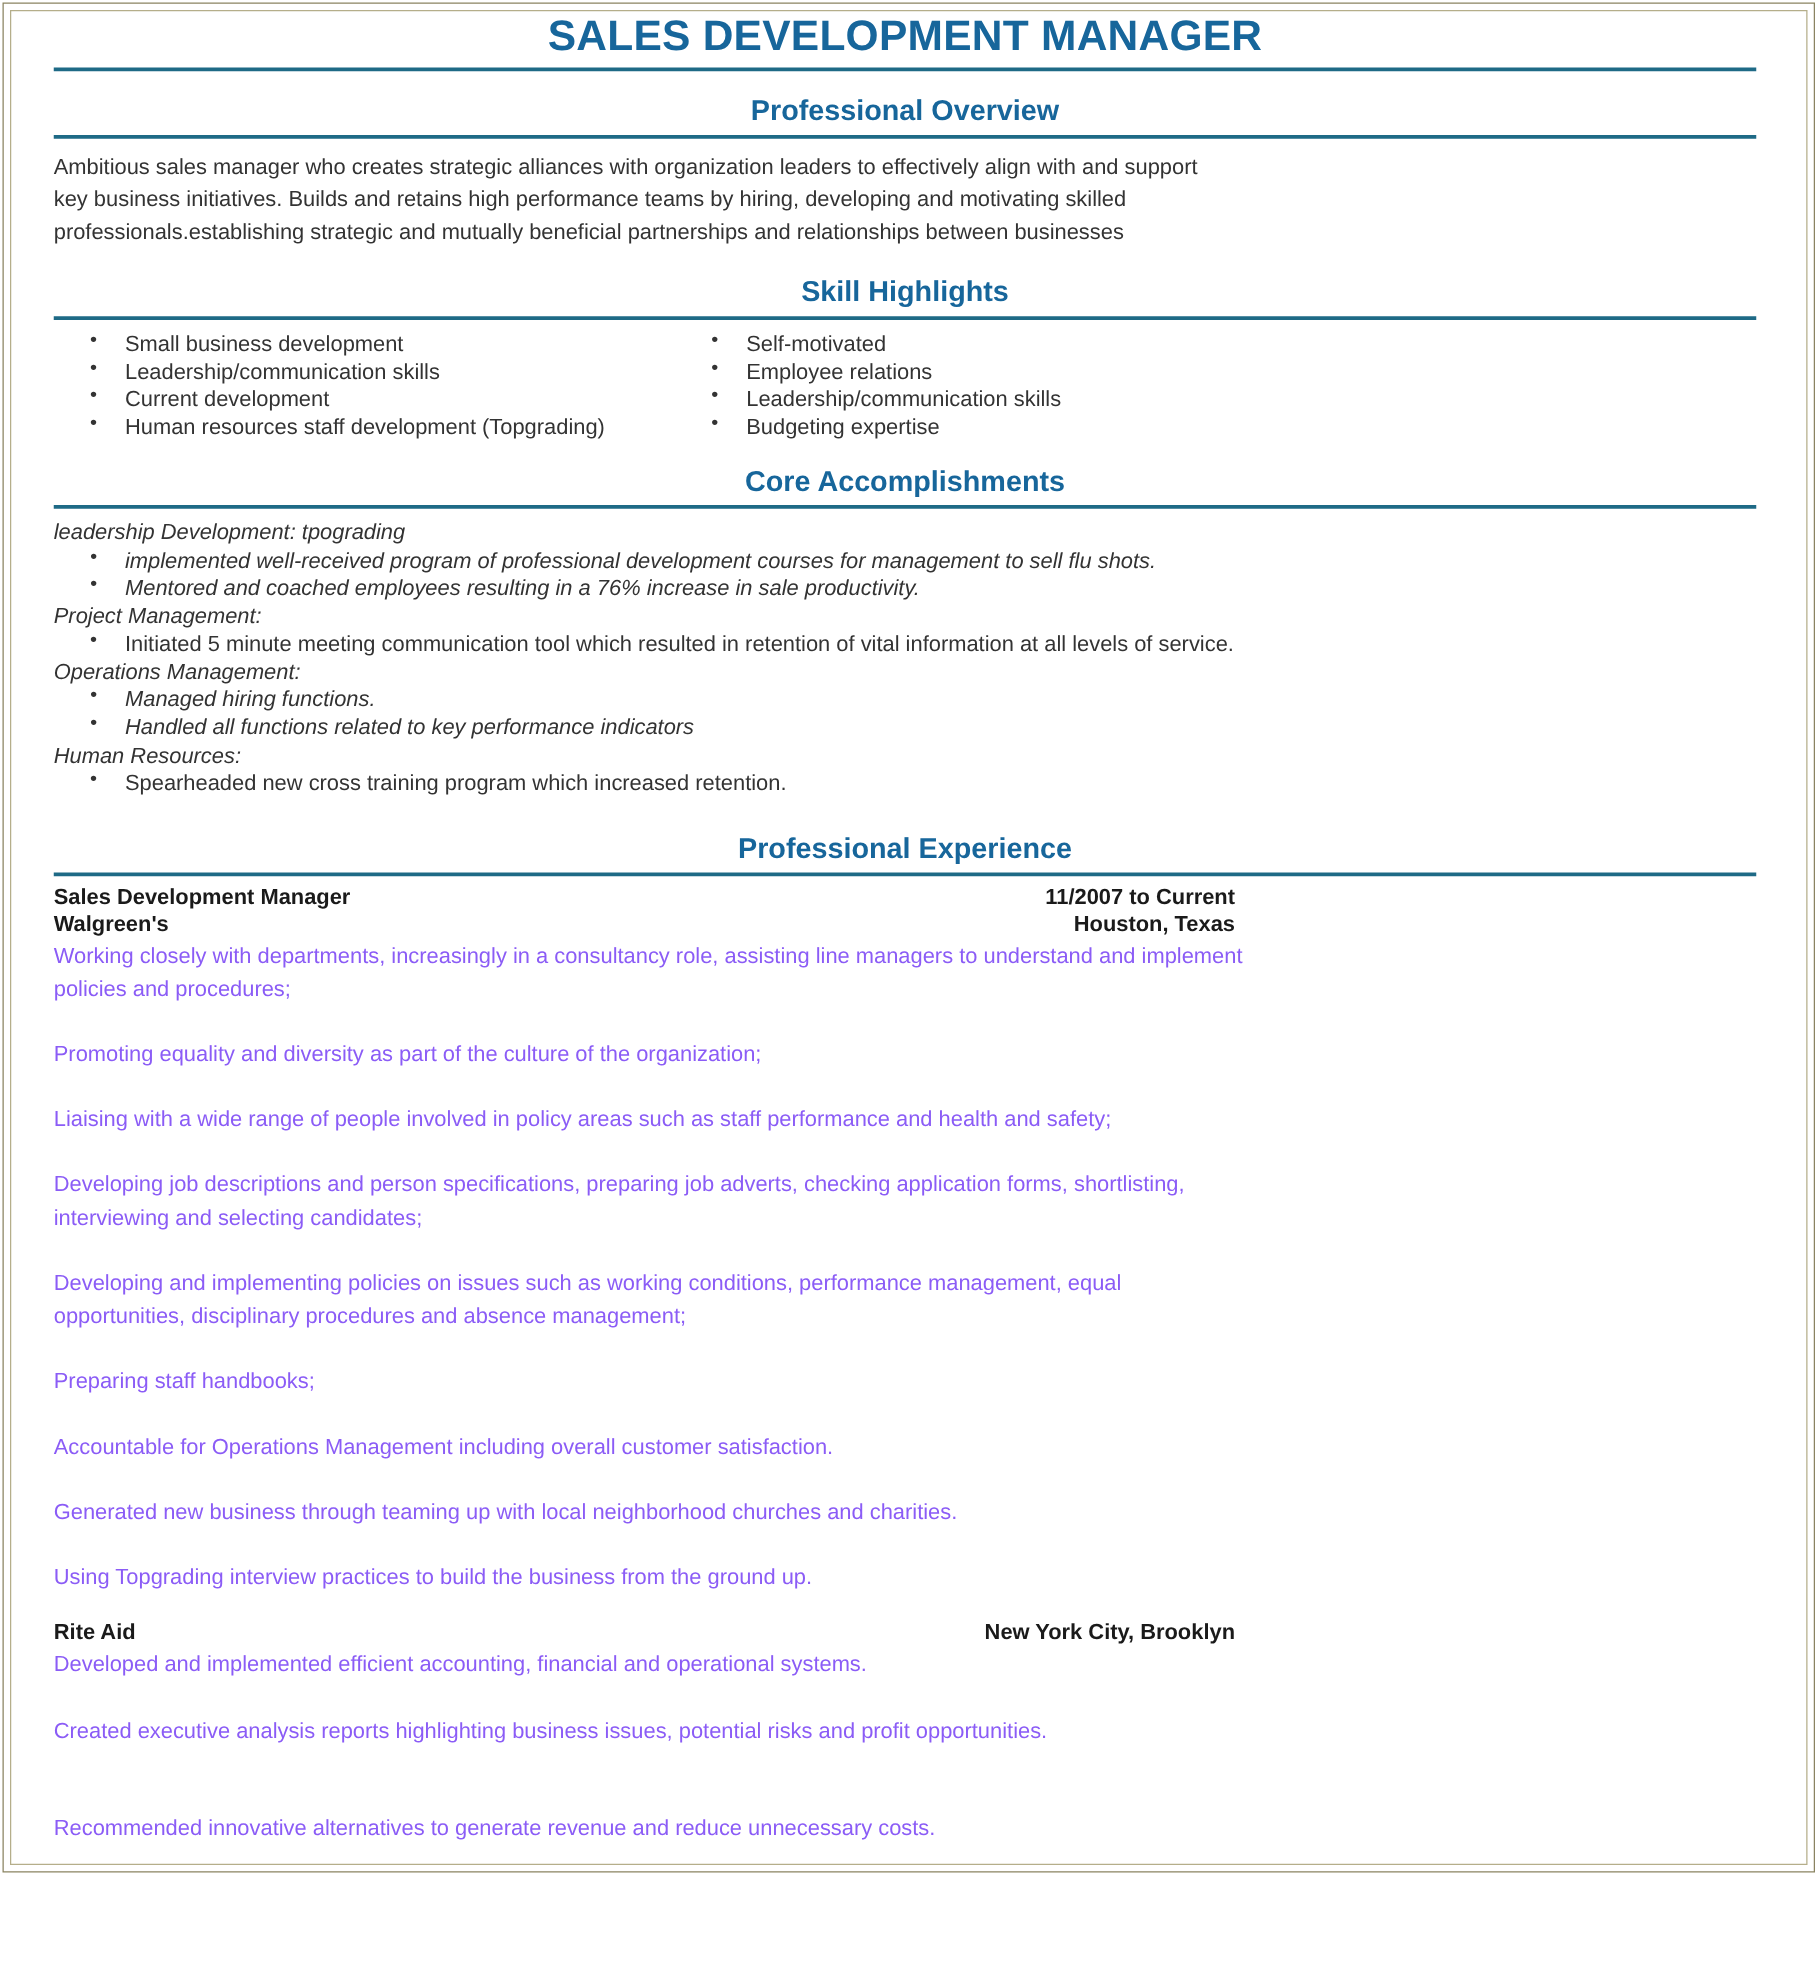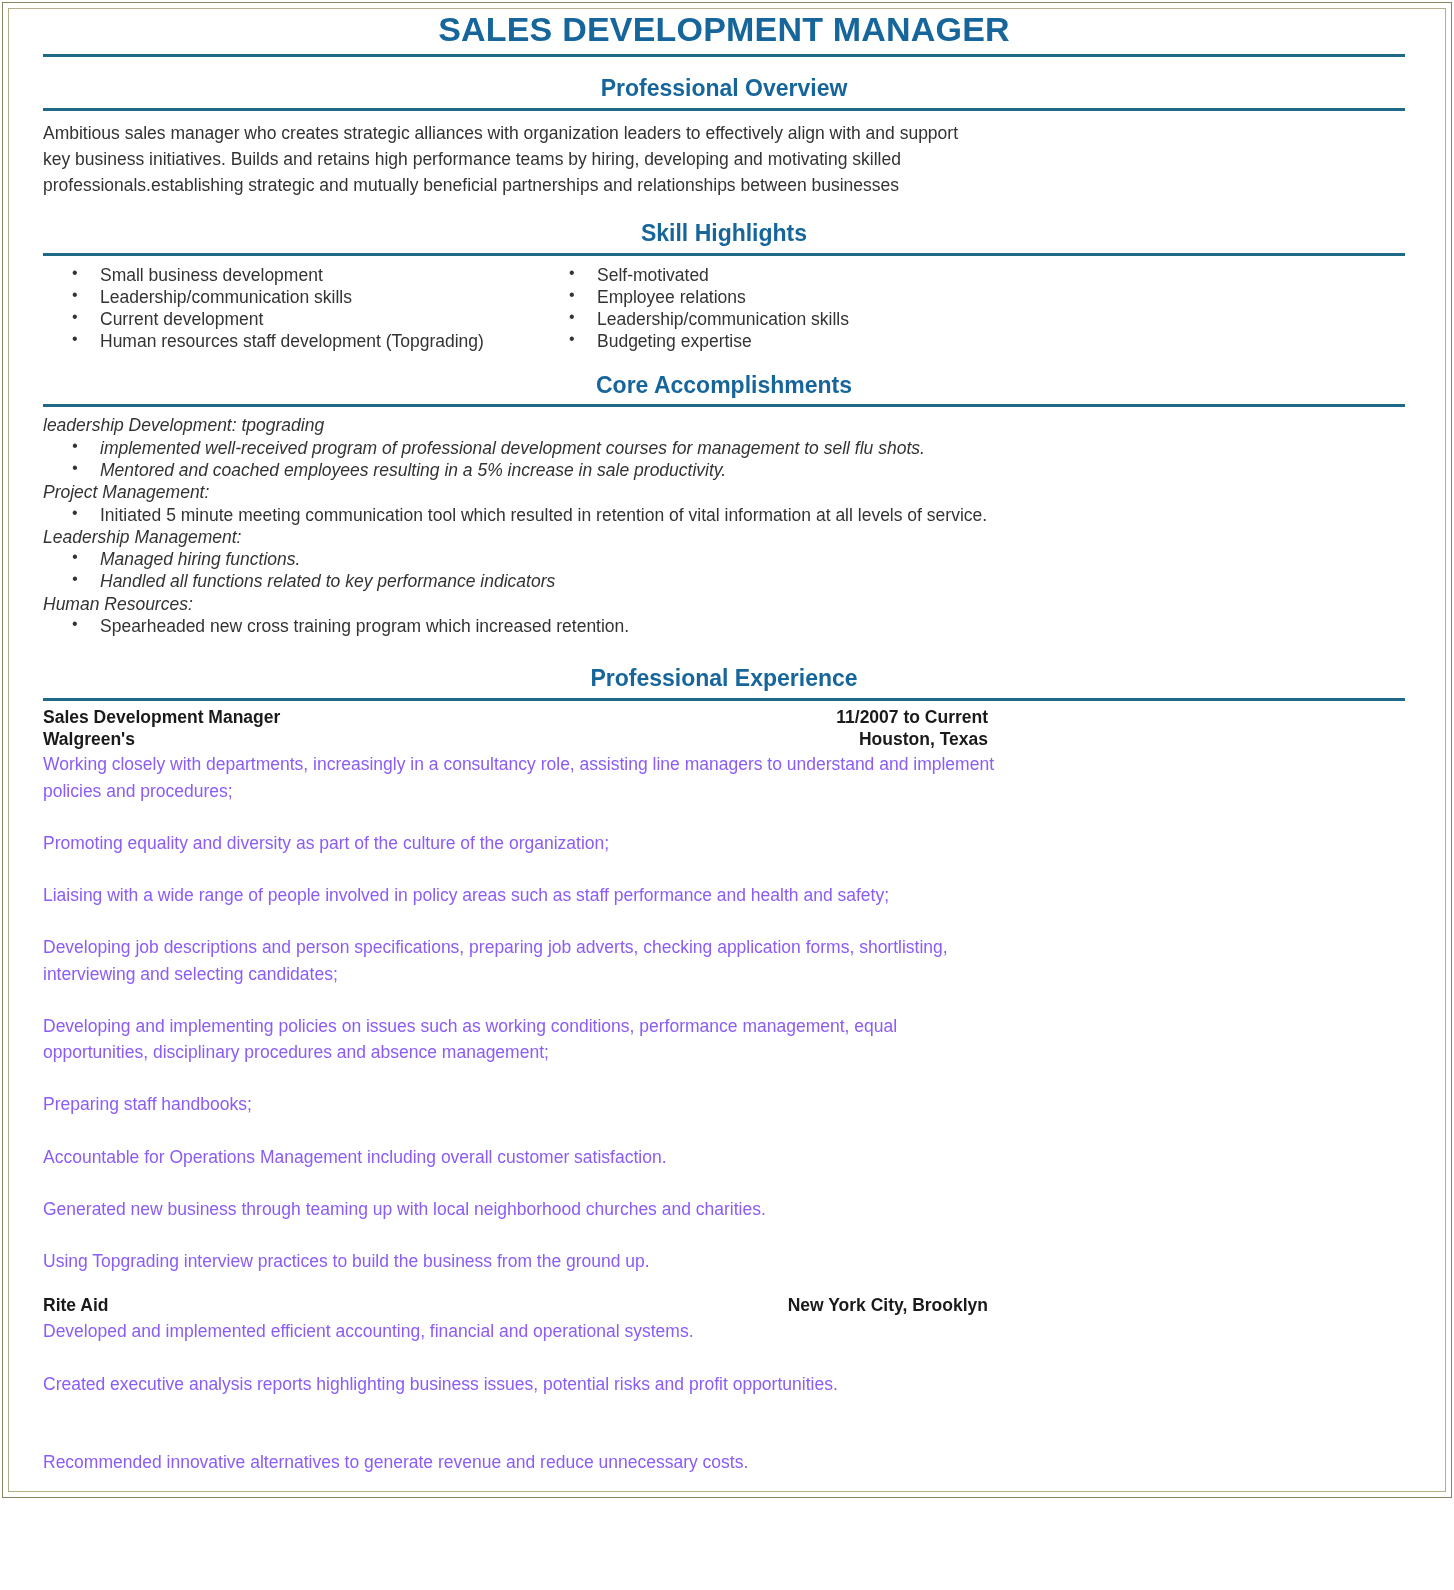--- a/index.html
+++ b/index.html
@@ -233,30 +233,30 @@
 
     <div class="section-heading">Core Accomplishments</div>
     <div class="rule"></div>
     <div class="accomp" id="accomp-root">
         <div class="accomp-cat">leadership Development: tpograding</div>
         <ul class="accomp-bullets">
           <li class="italic">
             <span class="wrapcap">implemented well-received program of professional development courses for management to sell flu shots.</span>
           </li>
           <li class="italic">
-            <span class="wrapcap">Mentored and coached employees resulting in a 5% increase in sale productivity.</span>
+            <span class="wrapcap">Mentored and coached employees resulting in a 76% increase in sale productivity.</span>
           </li>
         </ul>
         <div class="accomp-cat">Project Management:</div>
         <ul class="accomp-bullets">
           <li>
             <span class="wrapcap">Initiated 5 minute meeting communication tool which resulted in retention of vital information at all levels of service.</span>
           </li>
         </ul>
-        <div class="accomp-cat">Leadership Management:</div>
+        <div class="accomp-cat">Operations Management:</div>
         <ul class="accomp-bullets">
           <li class="italic">
             <span class="wrapcap">Managed hiring functions.</span>
           </li>
           <li class="italic">
             <span class="wrapcap">Handled all functions related to key performance indicators</span>
           </li>
         </ul>
         <div class="accomp-cat">Human Resources:</div>
         <ul class="accomp-bullets">

